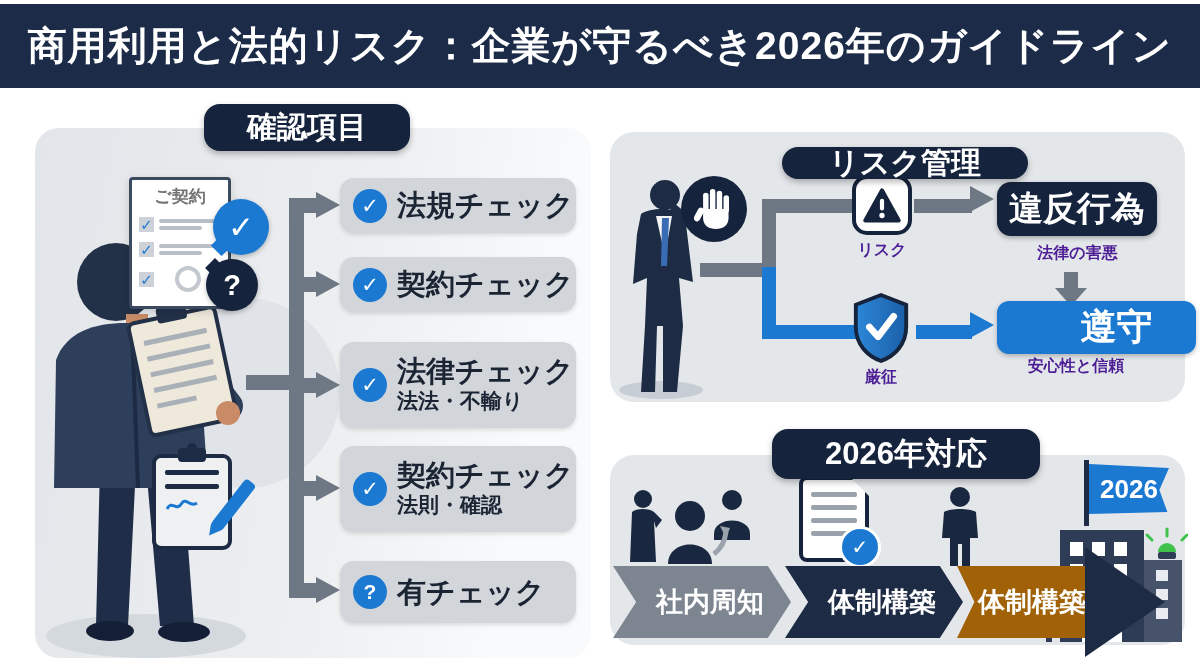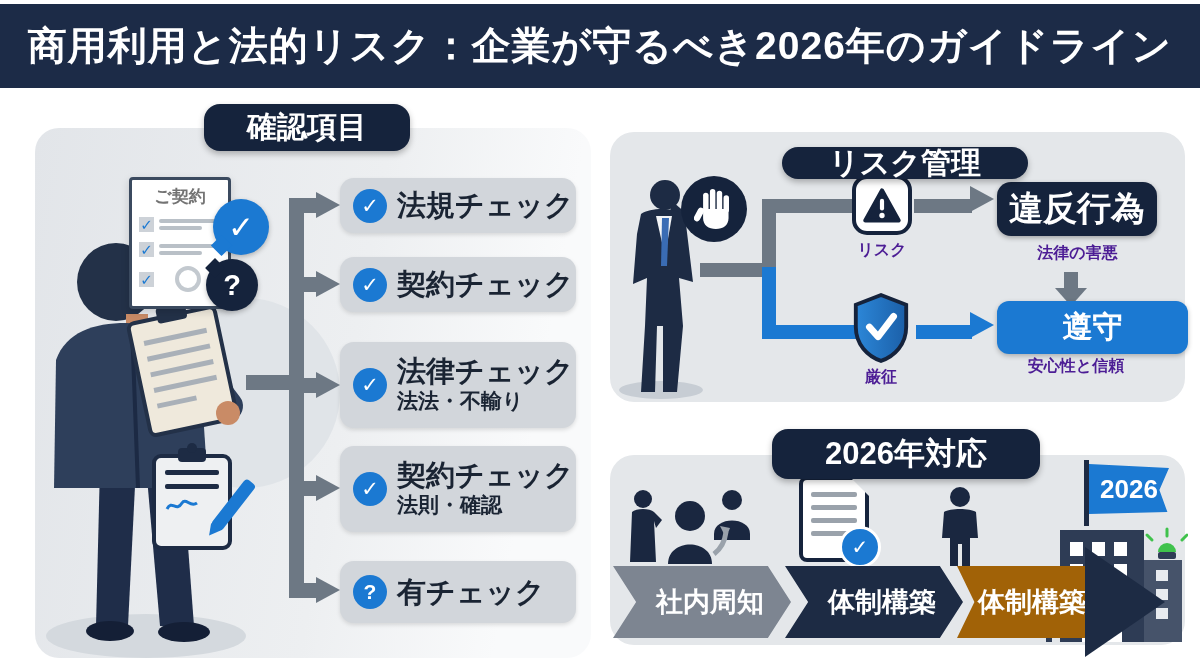--- a/index.html
+++ b/index.html
@@ -299,21 +299,21 @@
         <stop offset="0" stop-color="#2c87d8"></stop>
           <stop offset="1" stop-color="#1b5fa8"></stop>
       </linearGradient>
     </defs>
     <path d="M32 4 L58 14 V37 C58 55 46 67 32 72 C18 67 6 55 6 37 V14 Z" fill="url(#shgrad)" stroke="#15233C" stroke-width="4"></path>
     <path d="M20 37 L29 47 L45 26" stroke="#fff" stroke-width="7" fill="none" stroke-linecap="round" stroke-linejoin="round"></path>
   </svg>
   <div class="node-label" style="left:831px;top:367px;width:100px;">厳征</div>
   <div class="bar blue" style="left:916px;top:325px;width:56px;height:14px;"></div>
   <div class="head-r blue" style="left:970px;top:312px;"></div>
-  <div class="blue-node" style="left:997px;top:301px;width:191px;height:53px;font-size:30px;">
+  <div class="blue-node" style="left:997px;top:301px;width:159px;height:53px;font-size:36px;padding-left:40px;">
     <span>遵守</span>
   </div>
   <div class="node-label" style="left:978px;top:356px;width:196px;">安心性と信頼</div>
 
   <div class="panel" id="plan-panel"></div>
   <div class="hdr-pill" id="plan-pill">
     <span>2026年対応</span>
   </div>
 
   <svg class="ill-svg" style="left:626px;top:488px;z-index:3;" width="140" height="76" viewBox="0 0 140 76">

